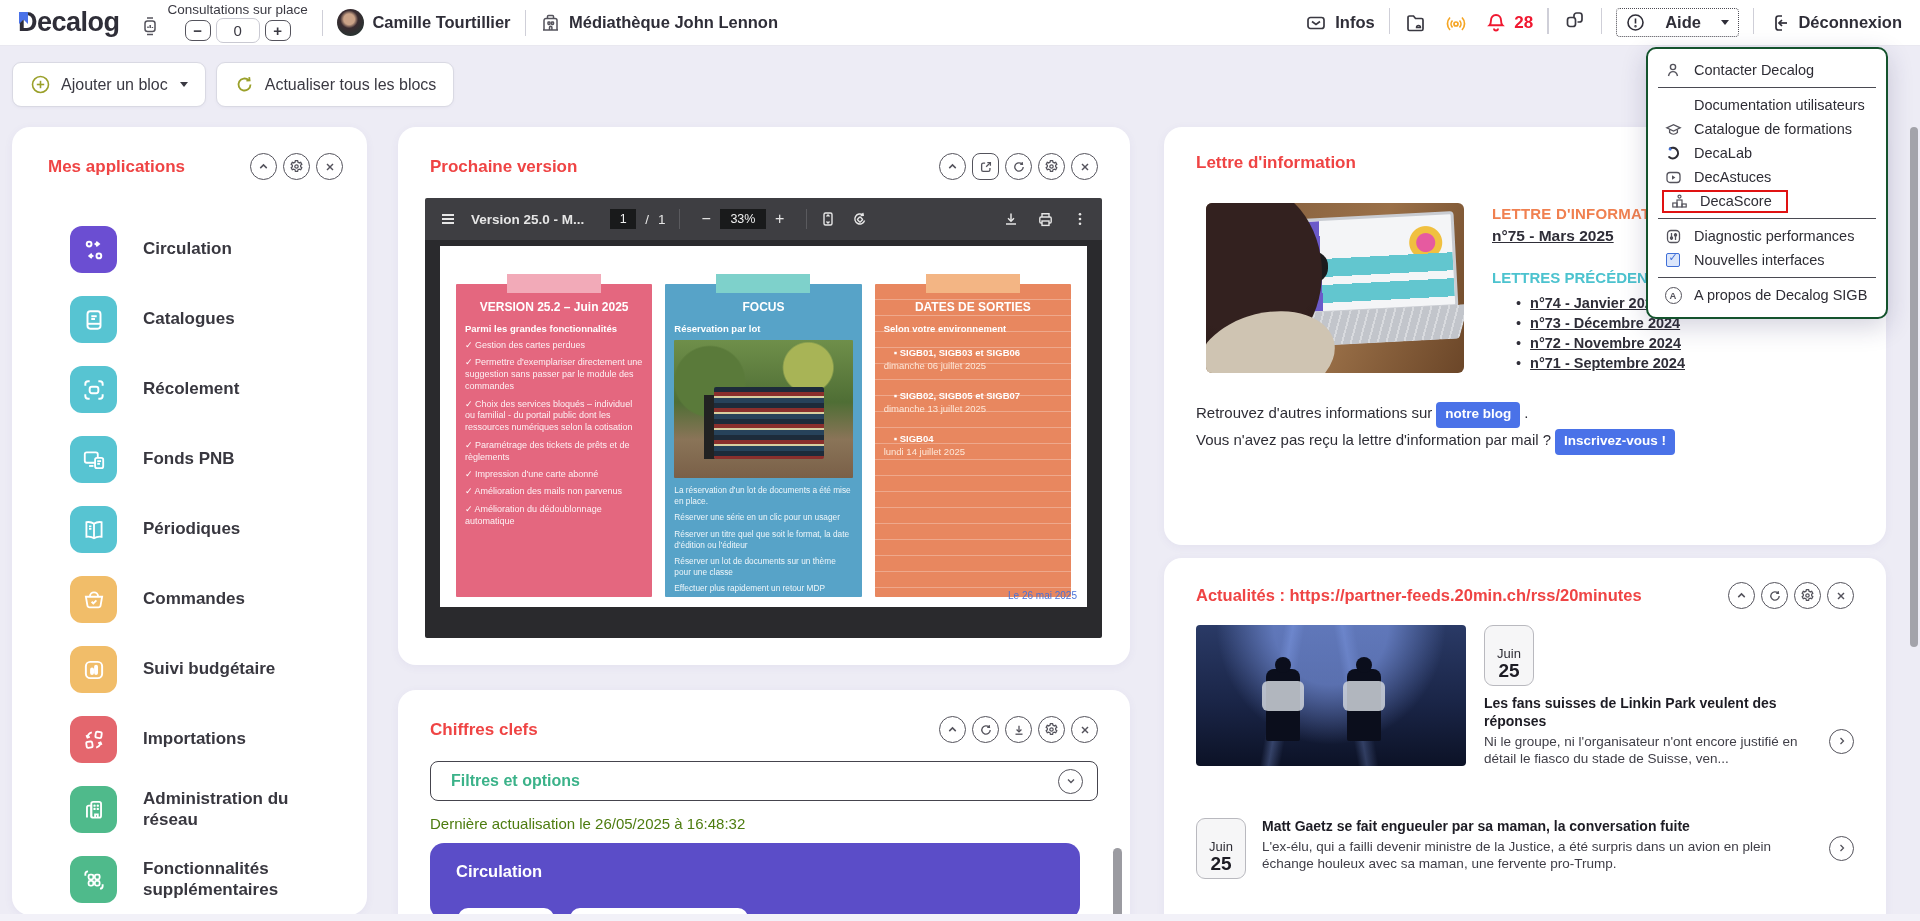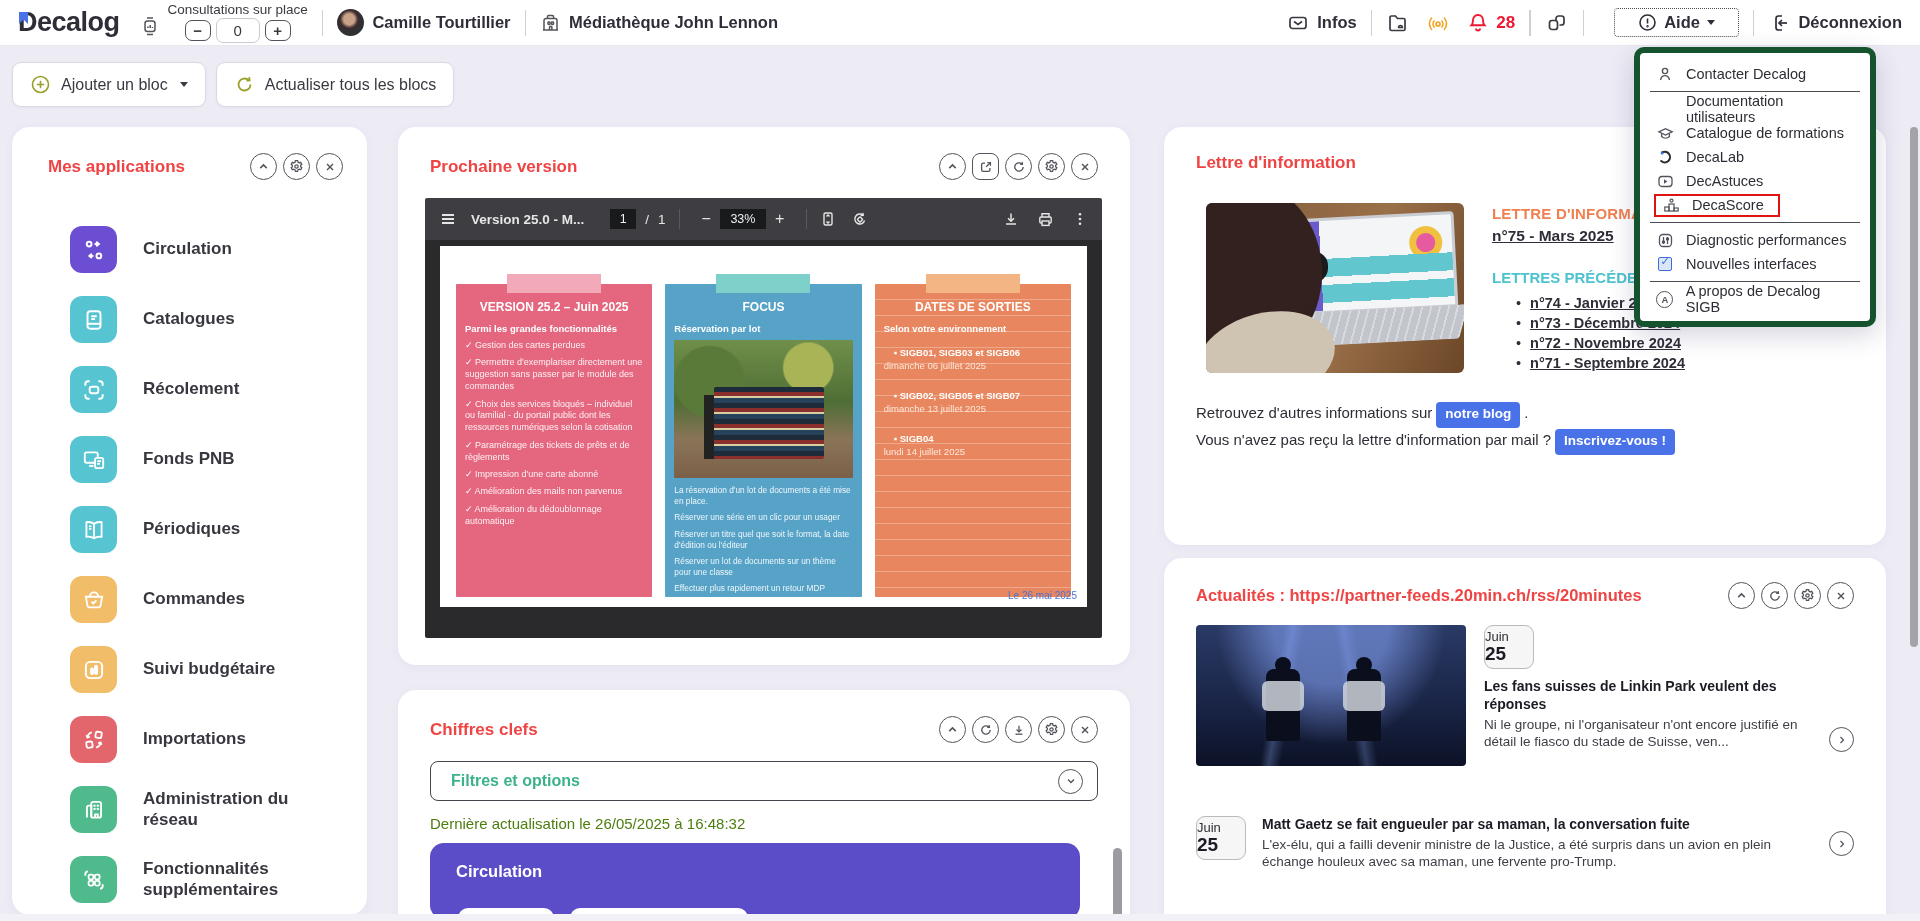--- a/index.html
+++ b/index.html
@@ -20,30 +20,30 @@
   .consult-label { font-size:13.5px; color:#3a3942; }
   .stepper { display:flex; align-items:center; gap:5px; margin-top:1px; }
   .step-btn { width:26px; height:21px; border:1.6px solid #54535c; border-radius:7px; background:#fff;
               font-size:15px; font-weight:bold; color:#3a3942; display:flex; align-items:center; justify-content:center; }
   .counter-input { width:44px; height:25px; border:1.4px solid #c9c9d2; border-radius:7px; text-align:center;
                    font-size:15px; color:#3a3942; font-family:inherit; }
   .avatar { width:27px; height:27px; border-radius:50%;
             background:radial-gradient(circle at 45% 38%, #caa287 0 24%, #3a2b30 40%, #1d3a33 100%); }
   .hname { font-size:16.5px; font-weight:bold; color:#2f2e38; }
   .hicon svg { display:block; }
-  .hright { margin-left:auto; display:flex; align-items:center; }
+  .hright { margin-left:auto; display:flex; }
   .badge-count { color:#f01830; font-weight:bold; font-size:17px; margin-left:4px; }
-  .aide-btn { display:flex; align-items:center; gap:7px; border:1.3px dotted #4b4a53; border-radius:4px;
-              padding:4px 23px; background:#fff;margin-left:16px; }
+  .aide-btn { display:flex; align-items:center; gap:20px; border:1.3px dotted #4b4a53; border-radius:4px;
+              padding:4px 9px; background:#fff; }
   .aide-label { font-size:16.5px; font-weight:bold; color:#2f2e38; }
   .caret-down { width:0; height:0; border-left:4px solid transparent; border-right:4px solid transparent;
                 border-top:5px solid #2f2e38; }
 
   
-  .dropdown { position:absolute; top:47px; right:44px; width:242px; background:#fff; border:6px solid #14532d;
+  .dropdown { position:absolute; top:47px; right:32px; width:242px; background:#fff; border:2px solid #14532d;
               border-radius:10px; box-shadow:0 8px 26px rgba(40,35,90,.20); padding:9px 0 10px; z-index:60; }
   .dd-item { display:flex; align-items:center; height:24px; padding:0 14px; gap:10px; cursor:default; }
   .dd-ic { width:22px; display:flex; align-items:center; justify-content:center; }
   .dd-label { font-size:14.5px; color:#2e2d35; }
   .dd-div { border-top:1px solid #4a4a52; margin:5px 10px; }
   .dd-hl { display:flex; align-items:center; gap:10px; border:2.5px solid #e01212; padding:1px 14px 1px 4px; margin-left:-5px; }
   .icon-about { width:17px; height:17px; border:1.4px solid #54535c; border-radius:50%; font-size:9.5px; font-weight:bold;
                 color:#54535c; display:flex; align-items:center; justify-content:center; }
   .icon-about::before { content:"A"; }
   .checkbox-ic { width:14px; height:14px; border:1.6px solid #3f6fd8; background:#dbe6fb; border-radius:2px; position:relative; }
@@ -164,21 +164,21 @@
      background:
        radial-gradient(ellipse at 50% 0%, rgba(140,170,255,.55) 0 30%, transparent 60%),
        linear-gradient(100deg, transparent 30%, rgba(150,180,255,.28) 33%, transparent 37%),
        linear-gradient(80deg, transparent 55%, rgba(150,180,255,.25) 58%, transparent 62%),
        linear-gradient(180deg,#2a3a66 0%, #1a2547 55%, #0c1226 100%); }
   .fig { position:absolute; bottom:18%; width:34px; height:72px; background:#0b0e1c; border-radius:8px 8px 2px 2px; }
   .fig::before { content:""; position:absolute; top:-12px; left:9px; width:16px; height:16px; border-radius:50%; background:#0b0e1c; }
   .fig1 { left:26%; } .fig2 { left:56%; }
   .fig-jacket { position:absolute; top:12px; left:-4px; width:42px; height:30px; background:#cfd4da; border-radius:6px; opacity:.85; }
   .actu-col { margin-left:18px; width:352px; }
-  .date-badge { width:50px; border:1.3px solid #b9b9bf; background:#f6f6f7; border-radius:9px; padding:3px 0 5px; }
+  .date-badge { width:50px; border:1.3px solid #b9b9bf; background:#f6f6f7; border-radius:9px; text-align:center; padding:20px 0 5px; }
   .db-month { font-size:13px; color:#2e2d35; }
   .db-day { font-size:19px; font-weight:bold; color:#1d1c24; line-height:1; }
   .actu-title { margin-top:9px; font-size:14px; font-weight:bold; color:#1d1c24; line-height:1.28; }
   .actu-desc { margin-top:2px; font-size:13.5px; color:#3f3e47; line-height:1.3; }
   .actu-chev { margin-left:auto; align-self:flex-end; margin-bottom:14px; width:25px; height:25px; flex:none;
                border:1.5px solid #54535c; border-radius:50%; display:flex; align-items:center; justify-content:center; background:#fff; }
   .actu-row2 { display:flex; margin-top:50px; }
   .actu-col2 { margin-left:16px; width:560px; }
   .actu-chev2 { align-self:center; margin-bottom:0; }
 

